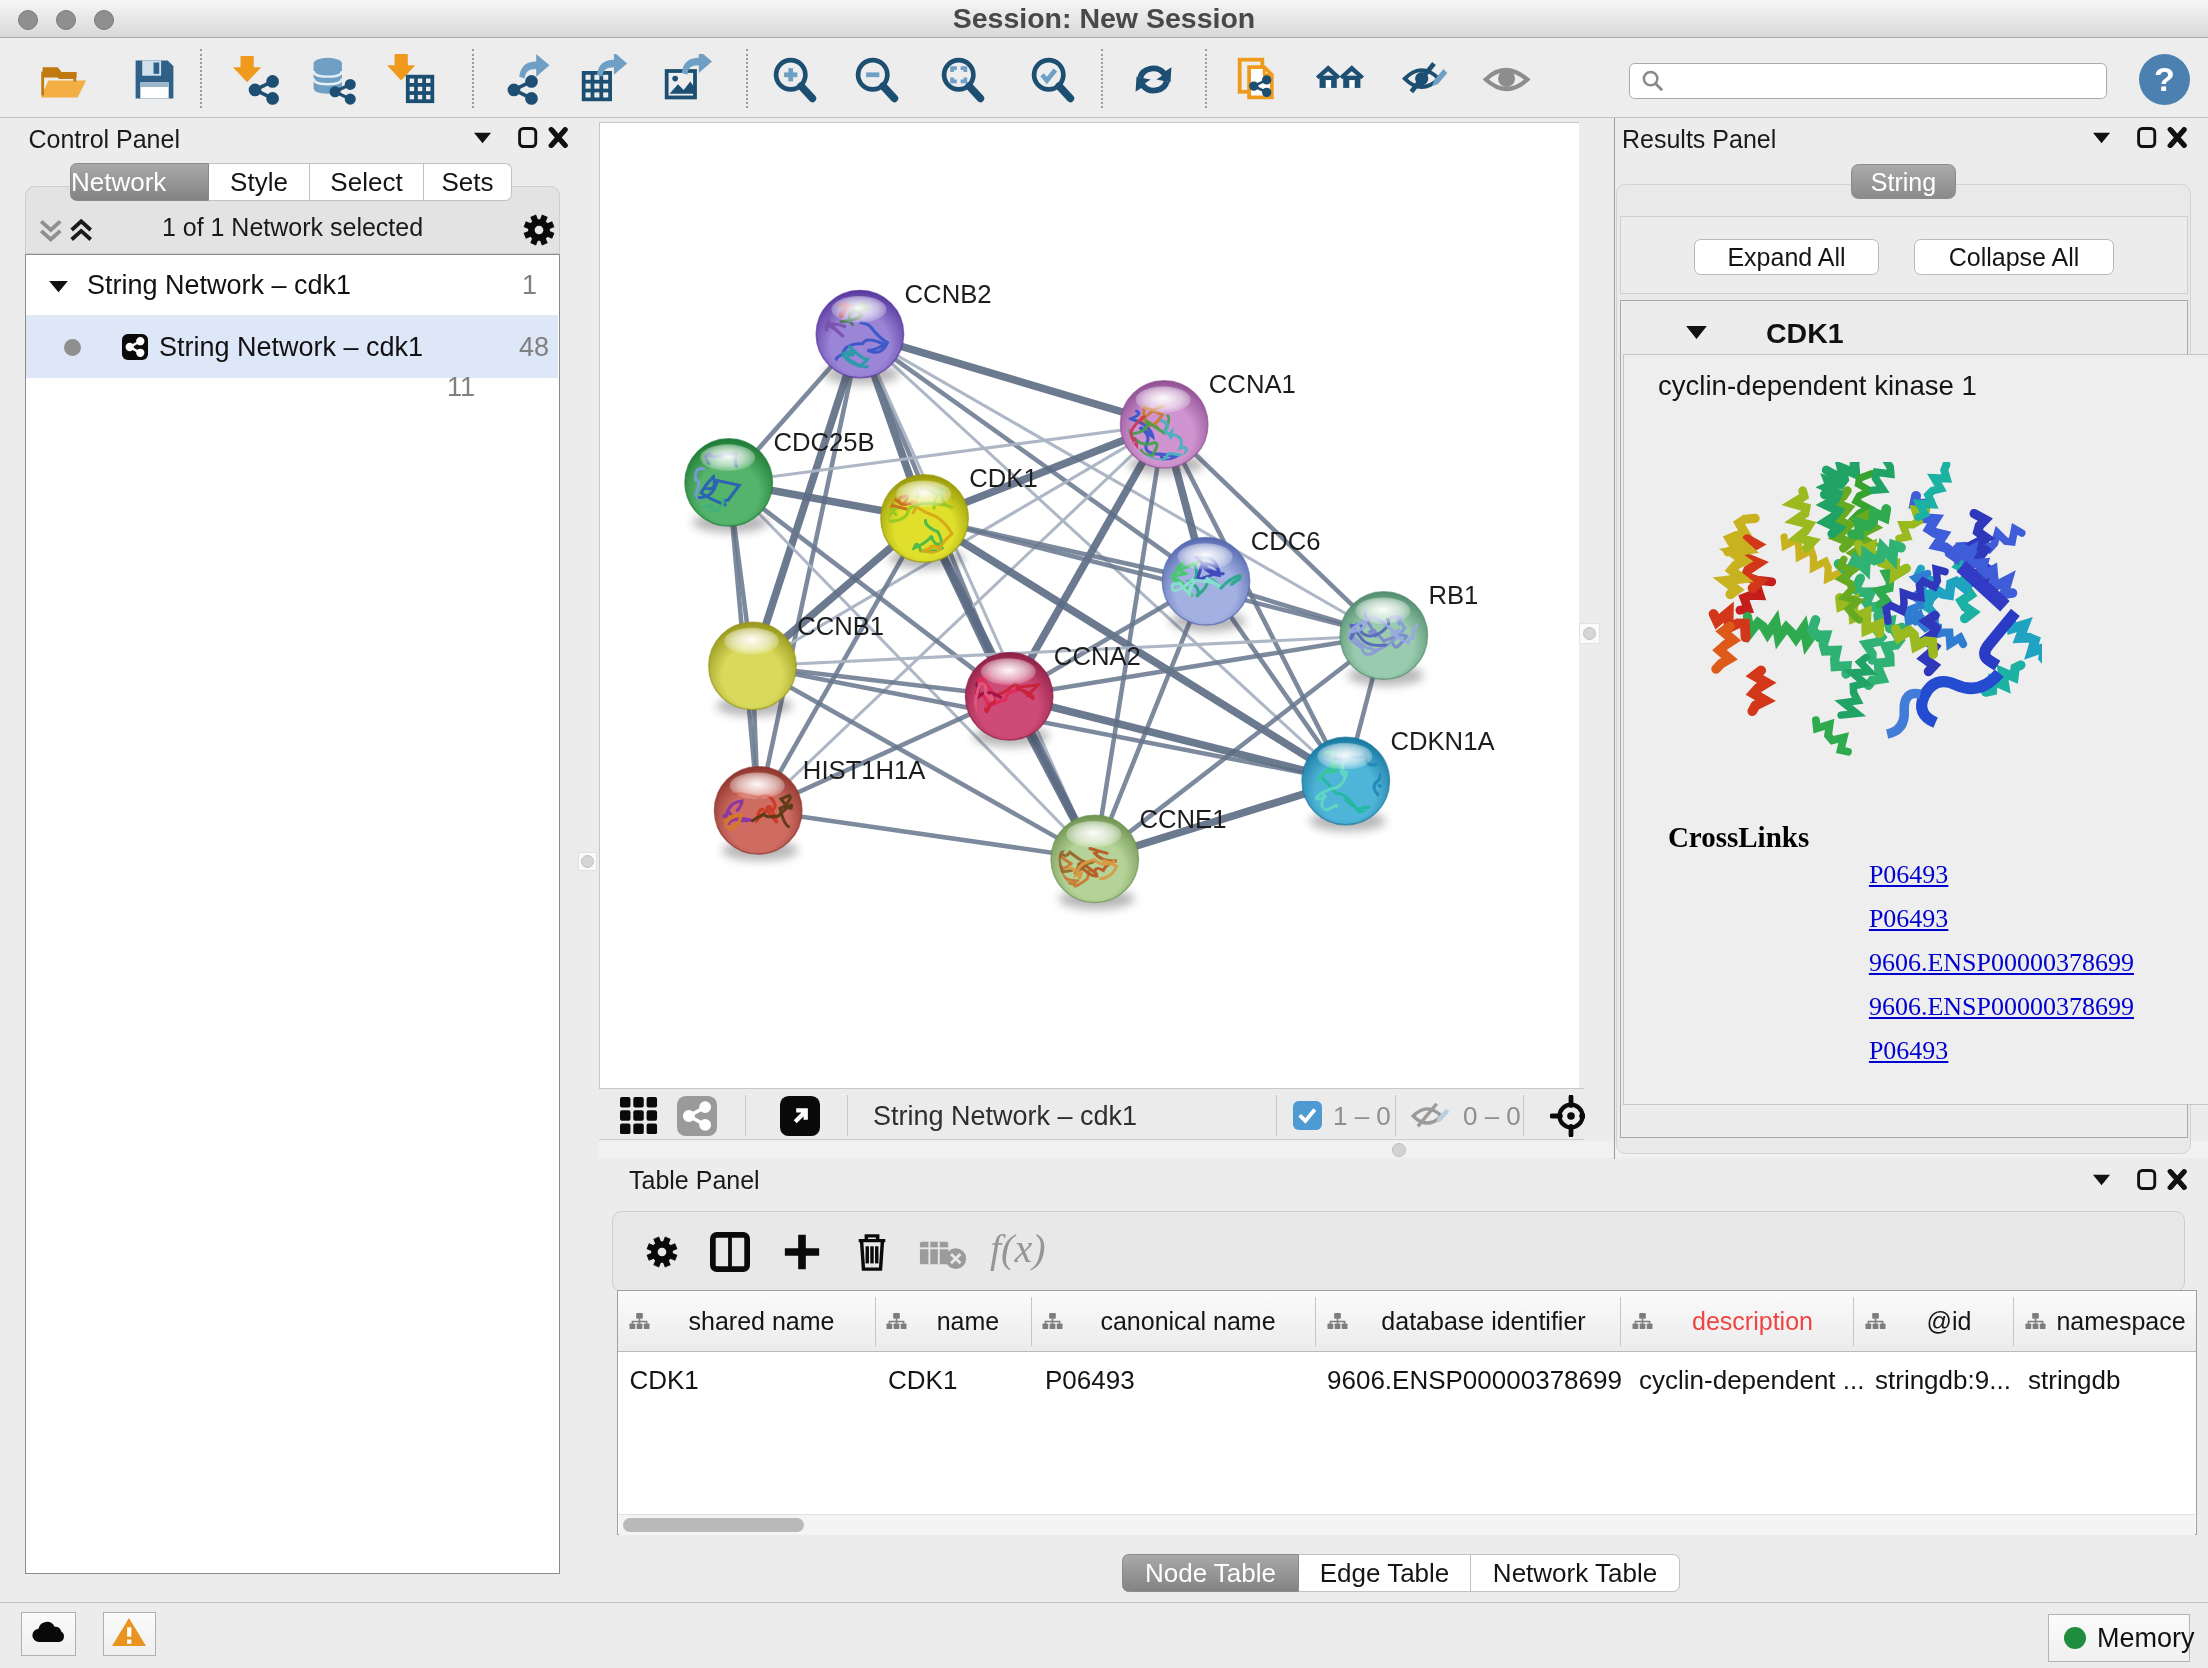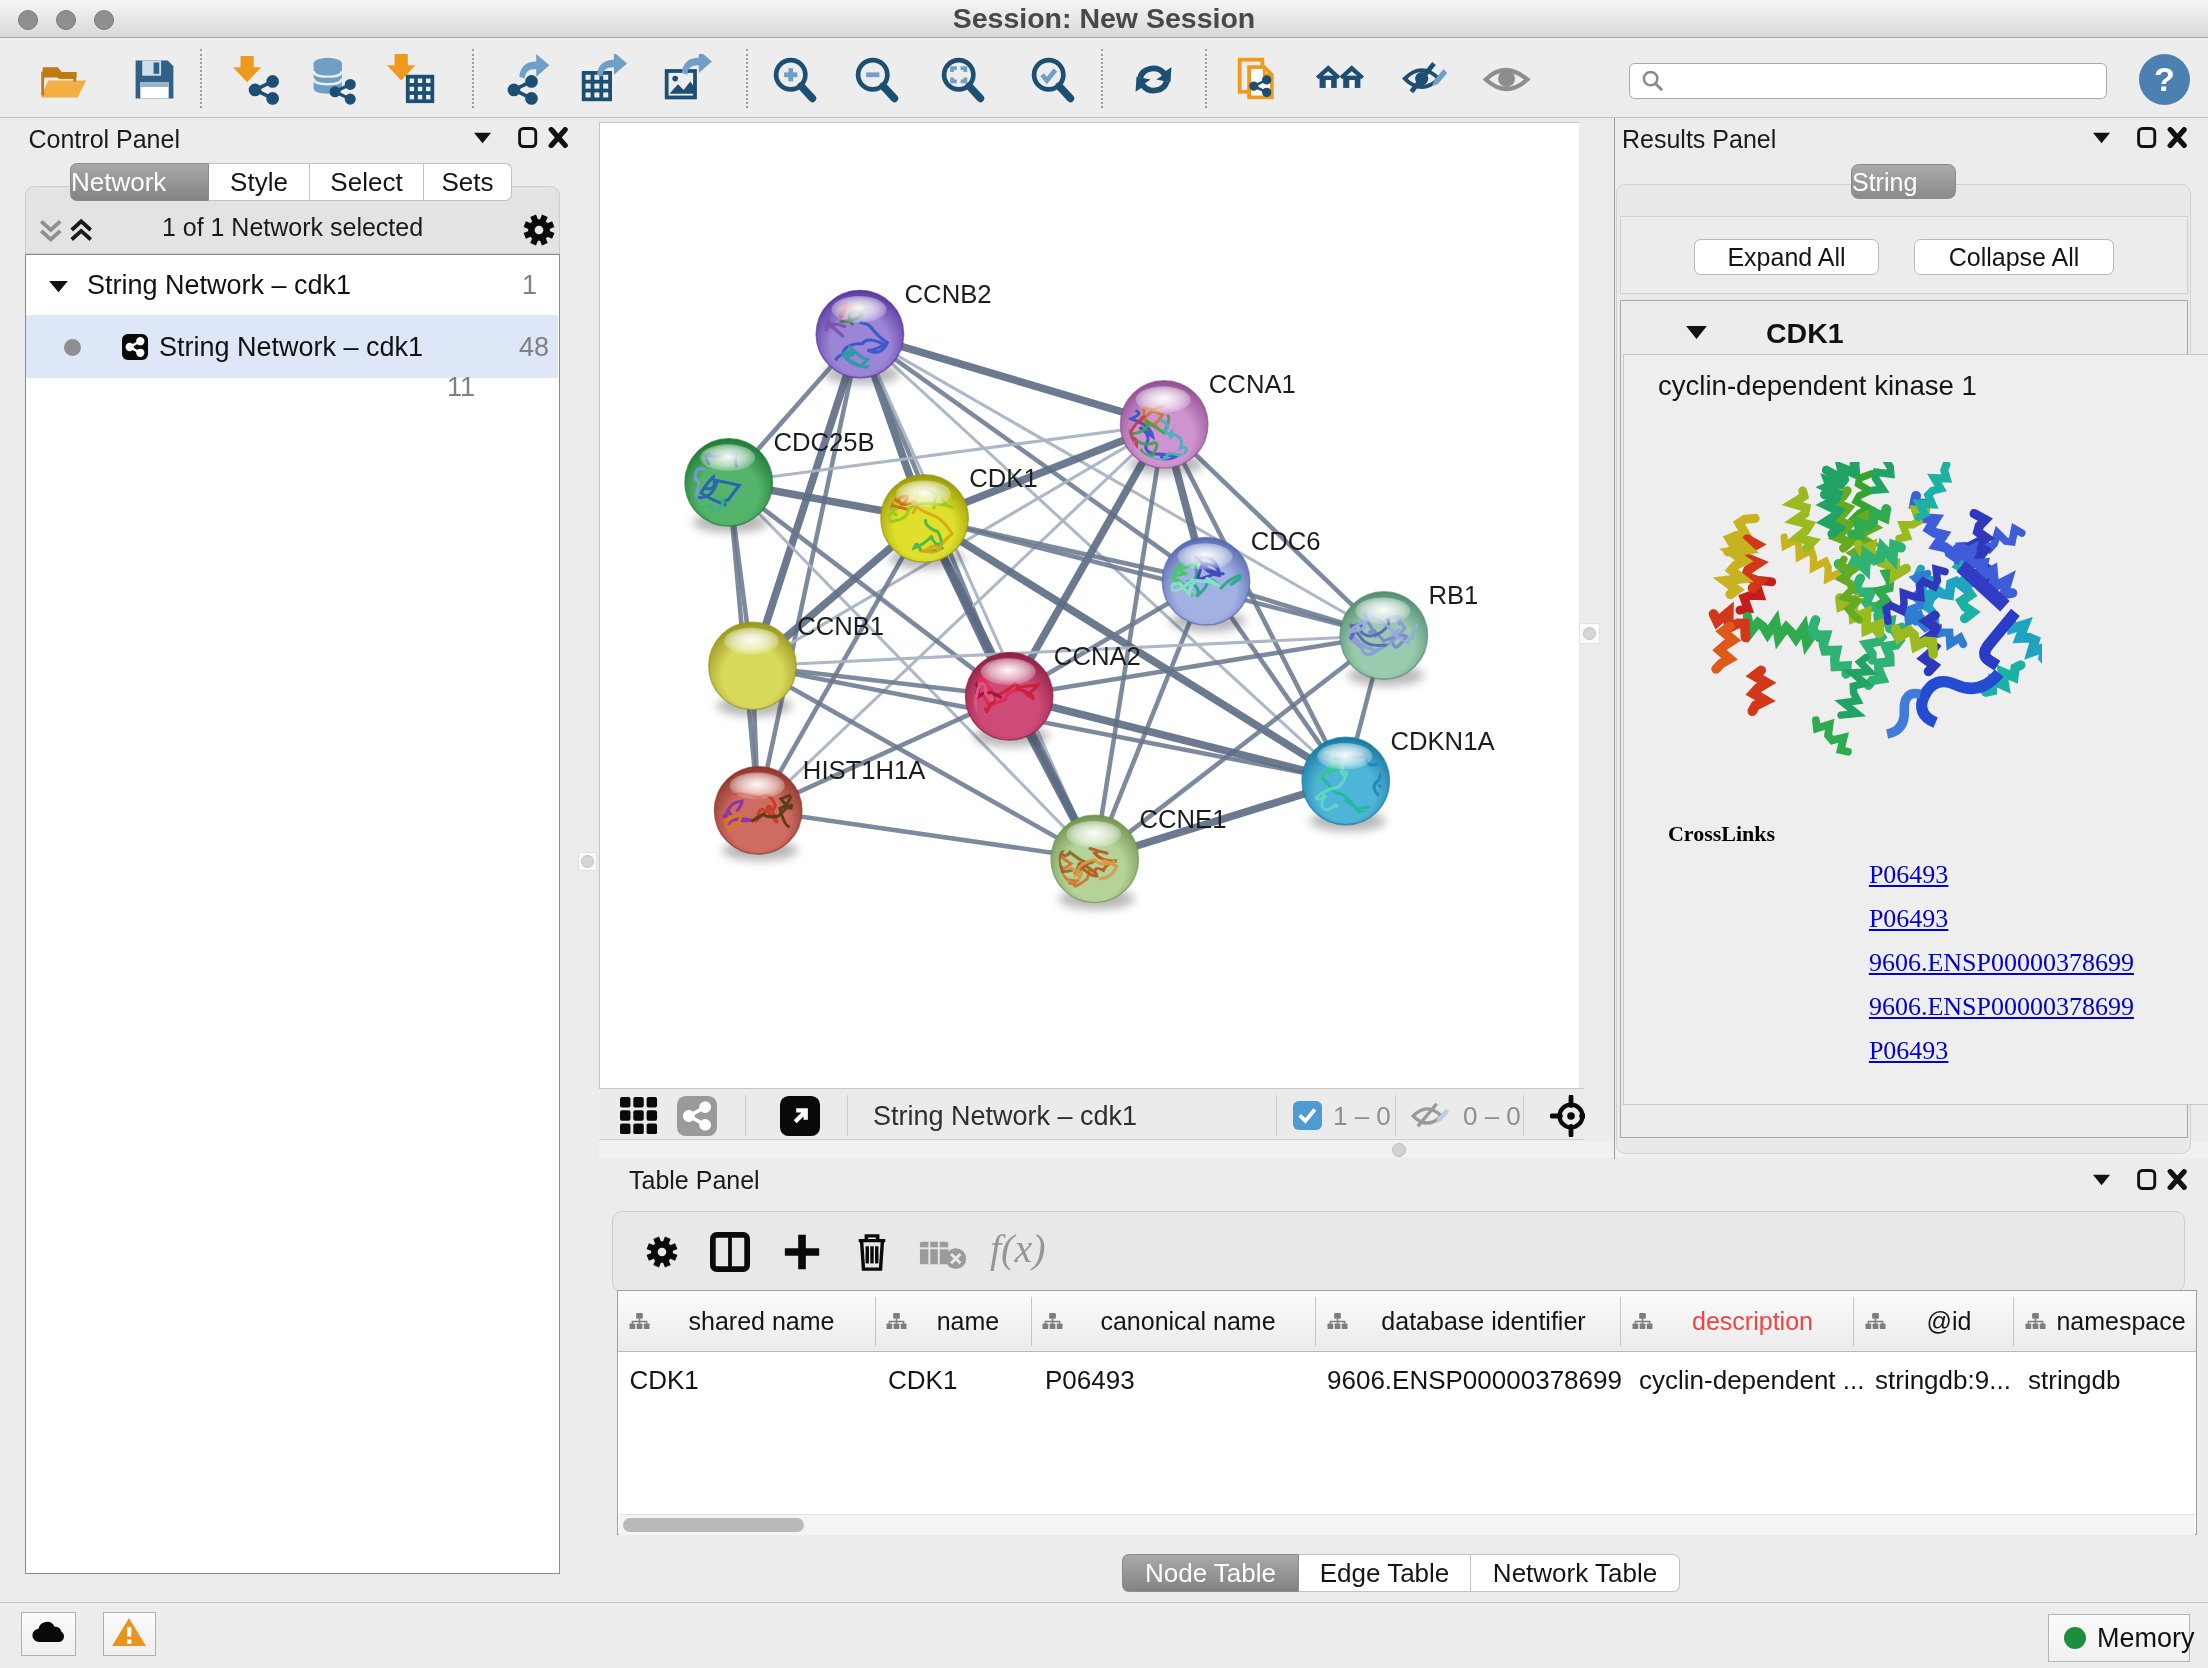--- a/index.html
+++ b/index.html
@@ -590,21 +590,21 @@
 <div class="abs" style="left:1583px;top:627px;width:13.3px;height:13.3px;border-radius:50%;background:#d6d6d6;border:1px solid #c0c0c0;"></div>
 
 <div class="abs lbl" style="left:1622px;top:125px;">Results Panel</div>
 <svg style="position:absolute;left:2093px;top:127px" width="114" height="21" viewBox="0 0 120 22" xmlns="http://www.w3.org/2000/svg">
 <path d="M0,6 l18,0 -9,11 z" fill="#111"></path>
 <rect x="48" y="1.5" width="17" height="19" rx="4" fill="none" stroke="#111" stroke-width="3"></rect>
 <path d="M82,3 l7,8 -7,8 M96,3 l-7,8 7,8" stroke="#111" stroke-width="5" fill="none" stroke-linecap="round"></path>
 <path d="M81,2.5 l15,17 M96,2.5 l-15,17" stroke="#111" stroke-width="5" stroke-linecap="round"></path>
 </svg>
 <div class="abs" style="left:1616px;top:184px;width:575px;height:970px;background:#e9e9e9;border:1px solid #d2d2d2;border-radius:9.5px;"></div>
-<div class="abs" style="left:1851px;top:164px;width:105px;height:35px;background:linear-gradient(#ababab,#8a8a8a);border:1px solid #8a8a8a;border-radius:7.6px;color:#fff;font-size:25px;line-height:34px;">String</div>
+<div class="abs" style="left:1851px;top:164px;width:105px;height:35px;background:linear-gradient(#ababab,#8a8a8a);border:1px solid #8a8a8a;border-radius:7.6px;color:#fff;font-size:25px;text-align:center;line-height:34px;">String</div>
 
 <div class="abs" style="left:1620px;top:216px;width:568px;height:78px;background:#ececec;border:1px solid #cfcfcf;">
   <div class="abs" style="left:73px;top:22px;width:185px;height:36px;background:#fff;border:1px solid #b9b9b9;border-radius:6.7px;font-size:25px;color:#141414;text-align:center;line-height:34px;">Expand All</div>
   <div class="abs" style="left:293px;top:22px;width:200px;height:36px;background:#fff;border:1px solid #b9b9b9;border-radius:6.7px;font-size:25px;color:#141414;text-align:center;line-height:34px;">Collapse All</div>
 </div>
 
 <div class="abs" style="left:1620px;top:300px;width:568px;height:838px;background:#ececec;border:1px solid #a8a8a8;">
   <svg width="25" height="17" viewBox="0 0 26 18" style="position:absolute;left:63px;top:23px" xmlns="http://www.w3.org/2000/svg">
       <path d="M2,2 l22,0 -11,14 z" fill="#111"></path>
     </svg>
@@ -656,21 +656,21 @@
           <path d="M290.7,91.0 L291.7,99.6 L305.7,92.2 L301.3,107.5 L310.1,106.6 L318.6,105.9 L314.3,121.2 L328.4,113.5 L329.2,122.5 L330.5,130.7 L344.4,123.4 L339.9,138.9 L349.0,137.6" fill="none" stroke="#3858d8" stroke-width="9.949759816790786" stroke-linecap="round"></path>
           <path d="M171.5,102.0 L168.0,109.2 L180.7,113.7 L168.8,122.5 L178.2,127.5 L179.7,133.9 L171.9,141.9 L186.2,146.1 L176.2,154.5 L181.1,160.4 L187.6,165.9" fill="none" stroke="#60a818" stroke-width="7.70826226398846" stroke-linecap="round"></path>
           <path d="M277.9,115.1 L268.6,112.6 L269.9,124.7 L266.8,130.9 L255.0,125.0 L251.0,129.8 L252.6,142.4 L244.1,141.1 L234.1,137.7 L234.8,149.0 L232.7,156.5 L221.0,150.8 L216.0,154.2 L217.9,167.2" fill="none" stroke="#2830b8" stroke-width="7.846025255554283" stroke-linecap="round"></path>
           <path d="M51.9,138.9 L58.6,134.0 L46.3,124.7 L64.2,122.4 L53.2,113.5 L57.8,108.1 L66.5,103.7 L53.2,94.2 L70.8,91.8 L61.3,83.2" fill="none" stroke="#c8b018" stroke-width="10.198514198733598" stroke-linecap="round"></path>
           <path d="M300,104 l46,42 -10,11 -46,-42 z" fill="#2a34c4"></path>
           <path d="M352,158 l-28,34 q-9,11 1,17 l8,5" fill="none" stroke="#2334c4" stroke-width="12"></path>
           <path d="M335,222 q-20,24 -46,12 q-22,-10 -33,12 q-9,19 12,28" fill="none" stroke="#1c46d0" stroke-width="12"></path>
           <path d="M252,244 q-18,-4 -17,18 q1,20 -18,24" fill="none" stroke="#3a78d8" stroke-width="10"></path>
         </g>
       </svg>
-    <div class="abs" style="font-family:'Liberation Serif',serif;left:44px;top:466px;font-size:22px;font-weight:bold;color:#000;">CrossLinks</div>
+    <div class="abs" style="font-family:'Liberation Serif',serif;left:44px;top:466px;font-size:29px;font-weight:bold;color:#000;">CrossLinks</div>
     <div class="abs" style="font-family:'Liberation Serif',serif;left:245px;top:498px;font-size:26px;color:#0000d0;line-height:44px;">
       <div><u>P06493</u></div>
         <div><u>P06493</u></div>
         <div><u>9606.ENSP00000378699</u></div>
         <div><u>9606.ENSP00000378699</u></div>
         <div><u>P06493</u></div>
     </div>
   </div>
 </div>
 

